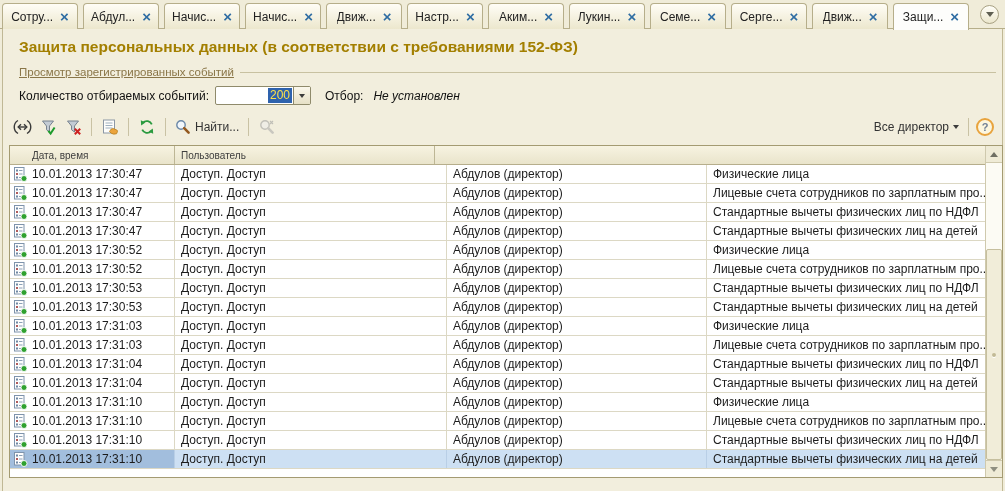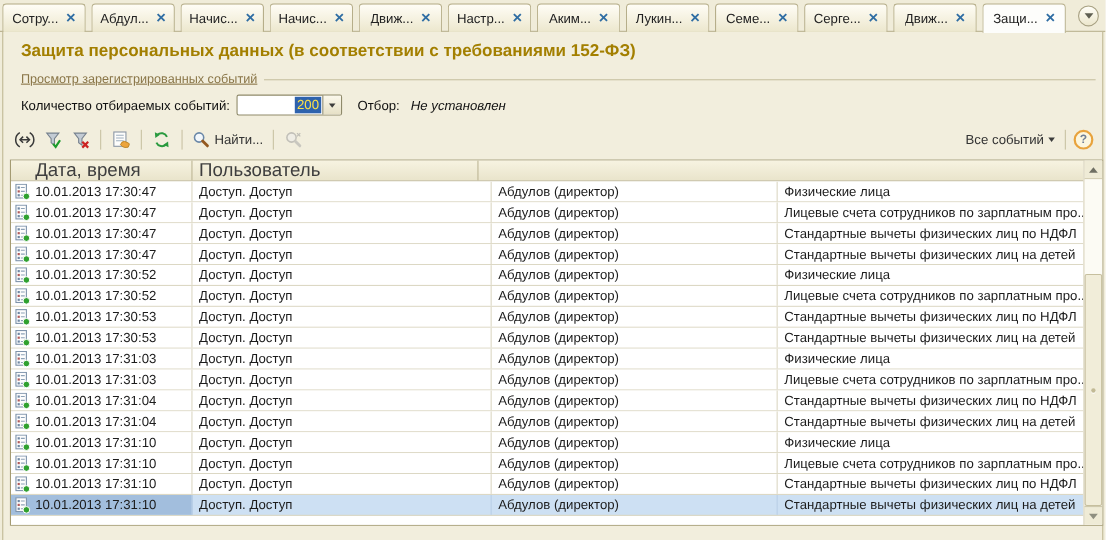--- a/index.html
+++ b/index.html
@@ -62,21 +62,21 @@
   .help-btn { width:18px; height:18px; border-radius:50%; border:2px solid #e8a33d;
               background:#fcf6de; color:#6f7f96; font-weight:bold; font-size:11px;
               display:flex; align-items:center; justify-content:center; }
 
   
   .grid { position:absolute; top:116px; left:6px; width:994px; height:333px;
           border:1px solid #a49b72; background:#fff; display:flex; }
   .grid-main { width:975px; display:flex; flex-direction:column; }
   .grid-header { height:19px; display:flex; flex:none;
                  background:linear-gradient(#f7f3e1,#e9e4cb);
-                 border-bottom:1px solid #b6ae8c; font-size:17px; color:#3e3e3e; }
+                 border-bottom:1px solid #b6ae8c; font-size:10px; color:#3e3e3e; }
   .hcell { display:flex; align-items:center; padding-left:6px; border-right:1px solid #bdb695;
            white-space:nowrap; overflow:hidden; }
   .hcell.c1 { padding-left:22px; }
   .c1 { width:165px; } .c2 { width:272px; } .c3 { width:260px; } .c4 { width:278px; border-right:none; }
   .grid-body { flex:1; overflow:hidden; background:#fff; }
   .row { height:19px; display:flex; border-bottom:1px solid #dcd8c4; background:#fff; }
   .cell { display:flex; align-items:center; padding-left:6px; border-right:1px solid #dcd8c4;
           white-space:nowrap; overflow:hidden; color:#1c1c1c; }
   .cell.c1 { padding-left:3px; gap:4px; }
   .cell.c4 { border-right:none; }
@@ -234,21 +234,21 @@
     <span class="tsep"></span>
     <span class="tbtn disabled">
       <svg width="16" height="16" viewBox="0 0 16 16">
         <circle cx="6" cy="6" r="4.2" fill="#ededed" stroke="#9a9a9a" stroke-width="1.4"></circle>
         <line x1="9.2" y1="9.2" x2="13.6" y2="13.6" stroke="#a8a8a8" stroke-width="2.6" stroke-linecap="round"></line>
         <path d="M11 2 l3 3 M14 2 l-3 3" stroke="#999" stroke-width="1.2"></path>
       </svg>
     </span>
     <span class="tspacer"></span>
     <span class="tbtn">
-      <span>Все событий</span>
+      <span>Все директор</span>
       <span class="tri-down small"></span>
     </span>
     <span class="tsep"></span>
     <span class="help-btn">
       <span>?</span>
     </span>
   </div>
 
   <div class="grid">
     <div class="grid-main">

